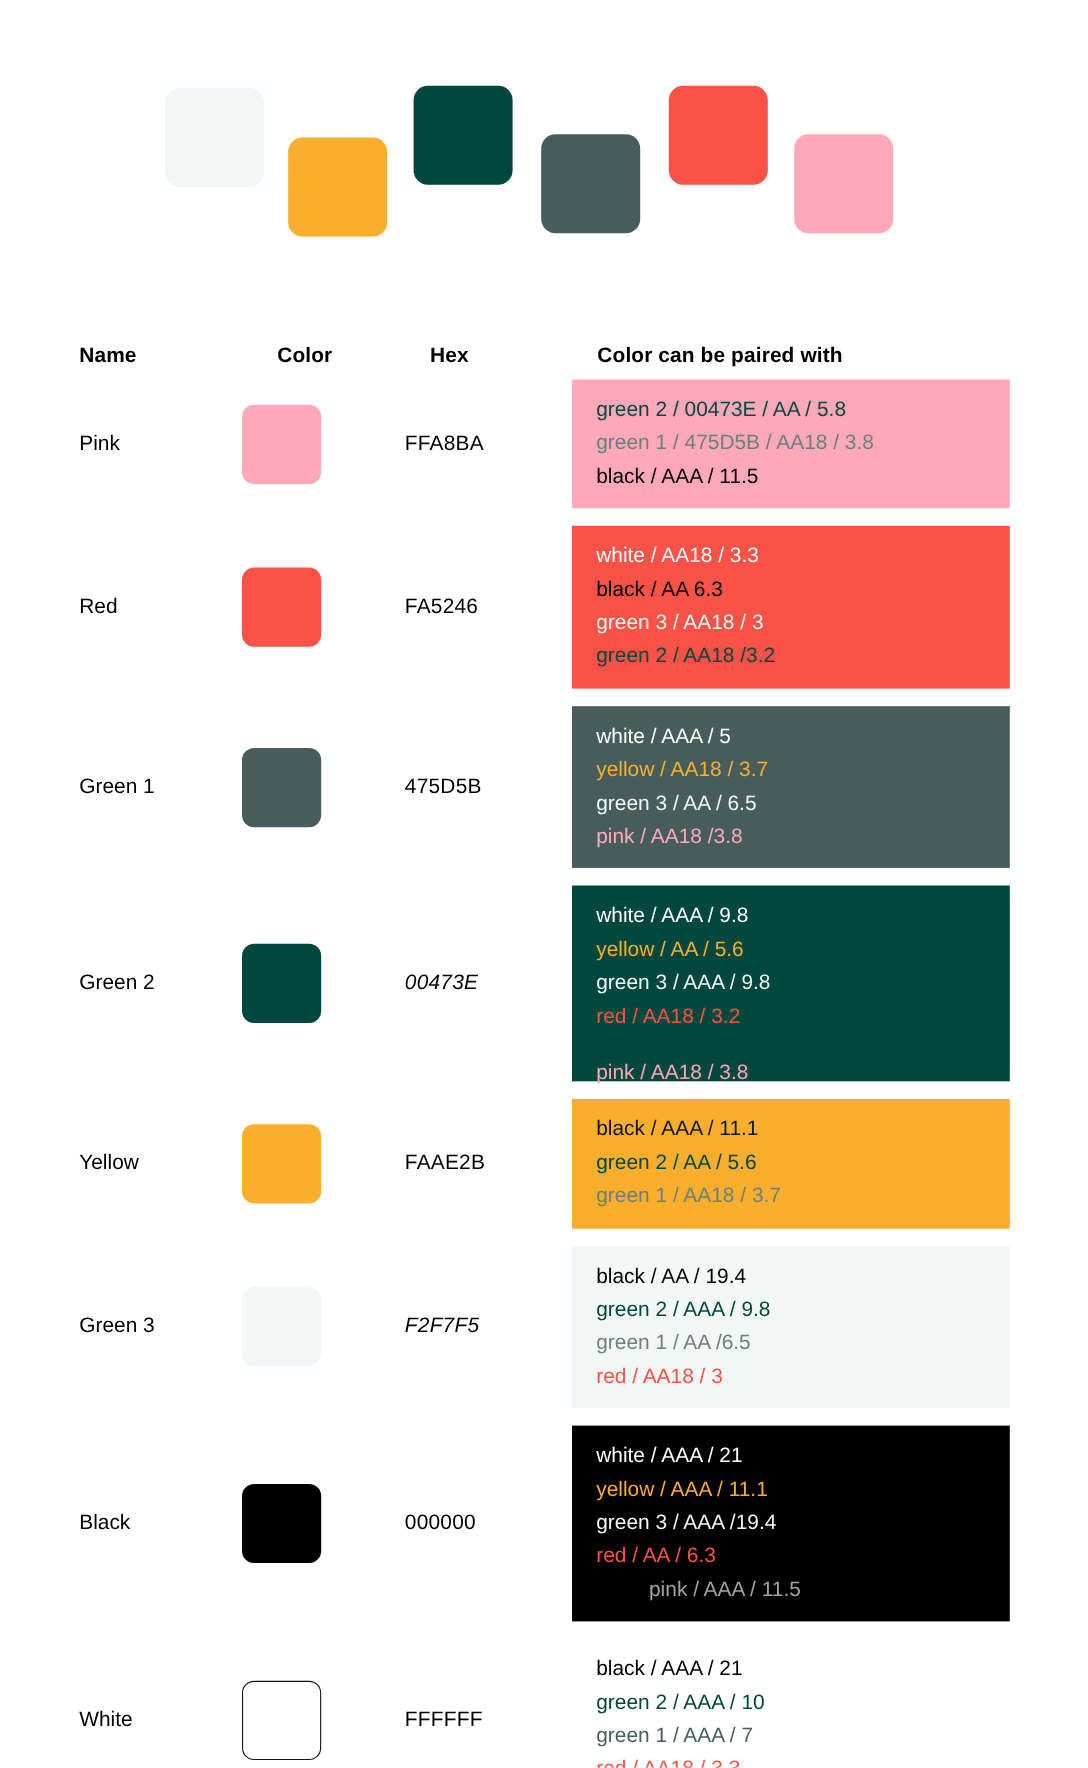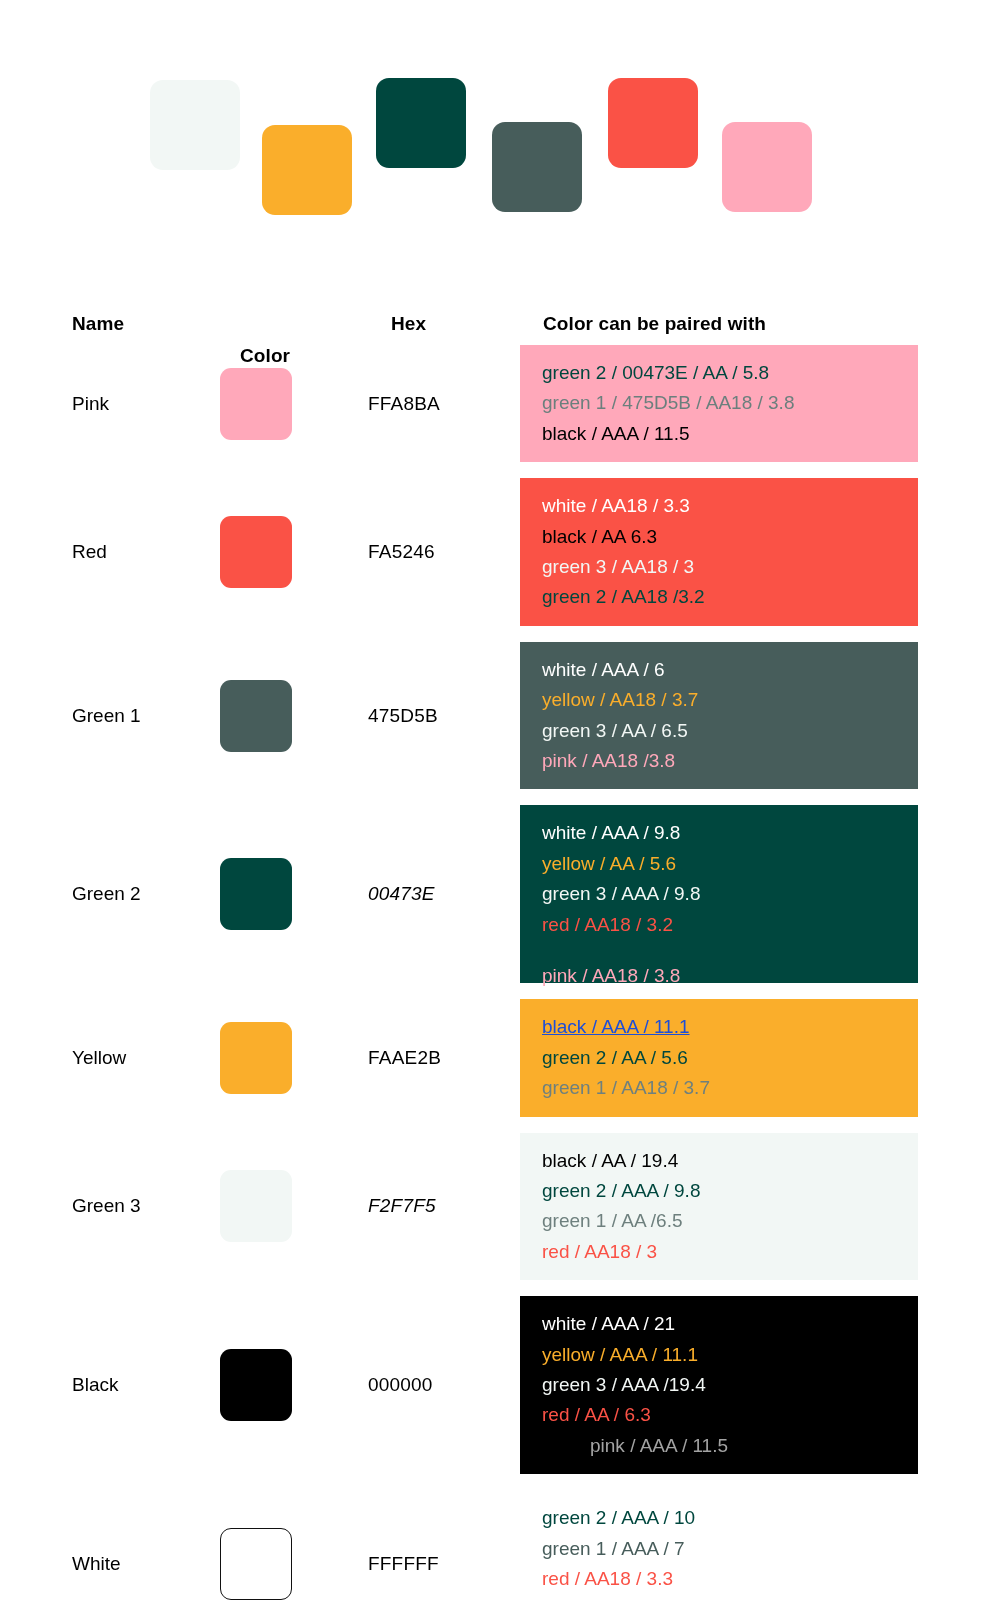--- a/index.html
+++ b/index.html
@@ -30,21 +30,21 @@
   }
   .th {
     position: absolute;
     font-size: 19px;
     font-weight: bold;
     color: #000000;
     letter-spacing: 0.1px;
     white-space: nowrap;
   }
   .th-name  { left: 72px;  top: 18px; }
-  .th-color { left: 240px; top: 18px; margin-top: 32px; }
+  .th-color { left: 252px; top: 18px; }
   .th-hex   { left: 391px; top: 18px; }
   .th-pair  { left: 543px; top: 18px; }
 
   .row {
     position: relative;
     width: 989px;
     margin-bottom: 16px;
   }
 
   .cell-name {
@@ -127,21 +127,21 @@
             <div class="pairline" style="color: rgb(0, 0, 0);">black / AA 6.3</div>
             <div class="pairline" style="color: rgb(242, 247, 245);">green 3 / AA18 / 3</div>
             <div class="pairline" style="color: rgb(0, 71, 62);">green 2 / AA18 /3.2</div>
           </div>
         </div>
         <div class="row" style="height: 147.6px;">
           <div class="cell-name" style="top: 73.8px;">Green 1</div>
           <div class="cell-swatch" style="top: 73.8px; background: rgb(71, 93, 91);"></div>
           <div class="cell-hex" style="top: 73.8px;">475D5B</div>
           <div class="pairbox" style="top: 0px; height: 147.6px; background: rgb(71, 93, 91);">
-            <div class="pairline" style="color: rgb(255, 255, 255);">white / AAA / 6</div>
+            <div class="pairline" style="color: rgb(255, 255, 255);">white / AAA / 5</div>
             <div class="pairline" style="color: rgb(250, 174, 43);">yellow / AA18 / 3.7</div>
             <div class="pairline" style="color: rgb(242, 247, 245);">green 3 / AA / 6.5</div>
             <div class="pairline" style="color: rgb(255, 168, 186);">pink / AA18 /3.8</div>
           </div>
         </div>
         <div class="row" style="height: 178px;">
           <div class="cell-name" style="top: 89px;">Green 2</div>
           <div class="cell-swatch" style="top: 89px; background: rgb(0, 71, 62);"></div>
           <div class="cell-hex" style="top: 89px; font-style: italic;">00473E</div>
           <div class="pairbox" style="top: 0px; height: 178px; background: rgb(0, 71, 62);">
@@ -150,21 +150,21 @@
             <div class="pairline" style="color: rgb(242, 247, 245);">green 3 / AAA / 9.8</div>
             <div class="pairline" style="color: rgb(250, 82, 70);">red / AA18 / 3.2</div>
             <div class="pairline" style="color: rgb(255, 168, 186); margin-top: 21px;">pink / AA18 / 3.8</div>
           </div>
         </div>
         <div class="row" style="height: 117.2px;">
           <div class="cell-name" style="top: 58.6px;">Yellow</div>
           <div class="cell-swatch" style="top: 58.6px; background: rgb(250, 174, 43);"></div>
           <div class="cell-hex" style="top: 58.6px;">FAAE2B</div>
           <div class="pairbox" style="top: 0px; height: 117.2px; background: rgb(250, 174, 43);">
-            <div class="pairline" style="color: #1d4ed8; text-decoration: underline;">black / AAA / 11.1</div>
+            <div class="pairline" style="color: #0f172a;">black / AAA / 11.1</div>
             <div class="pairline" style="color: rgb(0, 71, 62);">green 2 / AA / 5.6</div>
             <div class="pairline" style="color: rgb(110, 128, 126);">green 1 / AA18 / 3.7</div>
           </div>
         </div>
         <div class="row" style="height: 147.6px;">
           <div class="cell-name" style="top: 73.8px;">Green 3</div>
           <div class="cell-swatch" style="top: 73.8px; background: rgb(242, 247, 245);"></div>
           <div class="cell-hex" style="top: 73.8px; font-style: italic;">F2F7F5</div>
           <div class="pairbox" style="top: 0px; height: 147.6px; background: rgb(242, 247, 245);">
             <div class="pairline" style="color: rgb(0, 0, 0);">black / AA / 19.4</div>
@@ -183,20 +183,21 @@
             <div class="pairline" style="color: rgb(242, 247, 245);">green 3 / AAA /19.4</div>
             <div class="pairline" style="color: rgb(250, 82, 70);">red / AA / 6.3</div>
             <div class="pairline" style="color: #a3a3a3; margin-left: 48px;">pink / AAA / 11.5</div>
           </div>
         </div>
         <div class="row" style="height: 147.6px;">
           <div class="cell-name" style="top: 73.8px;">White</div>
           <div class="cell-swatch bordered" style="top: 73.8px; background: rgb(255, 255, 255);"></div>
           <div class="cell-hex" style="top: 73.8px;">FFFFFF</div>
           <div class="pairbox" style="top: 0px; height: 147.6px; background: rgb(255, 255, 255);">
+            <div class="pairline" style="color: rgb(0, 0, 0);">black / AAA / 21</div>
             <div class="pairline" style="color: rgb(0, 71, 62);">green 2 / AAA / 10</div>
             <div class="pairline" style="color: rgb(71, 93, 91);">green 1 / AAA / 7</div>
             <div class="pairline" style="color: rgb(250, 82, 70);">red / AA18 / 3.3</div>
           </div>
         </div>
       </div>
   </div>
 
 </div>
 

